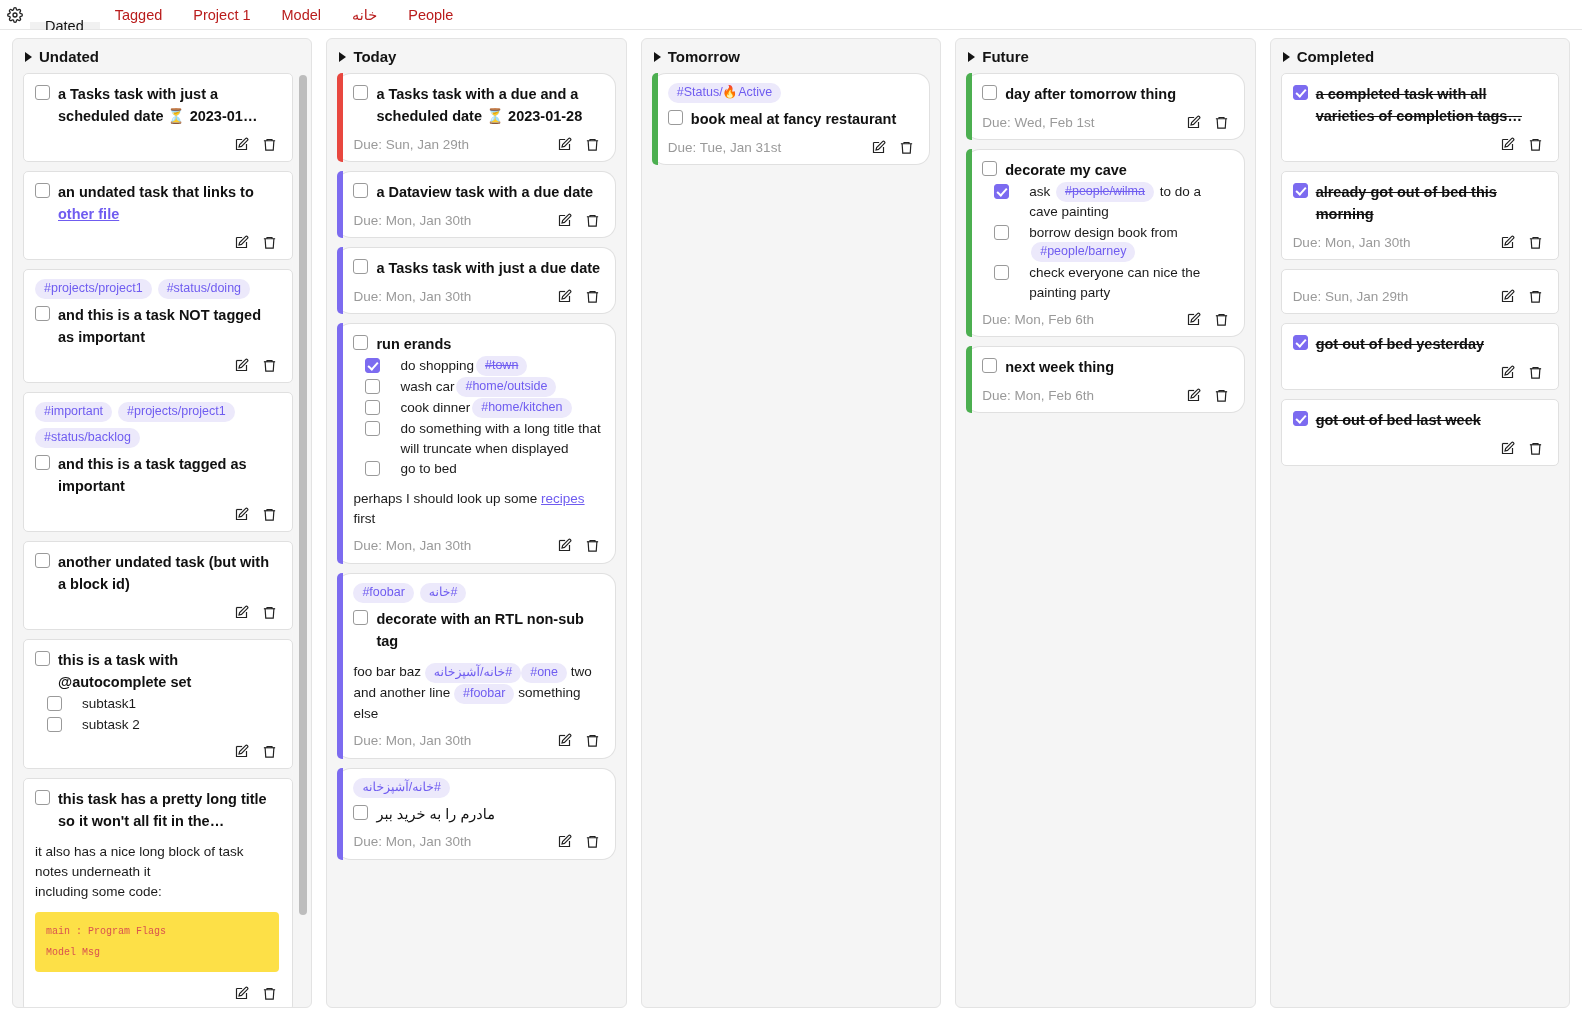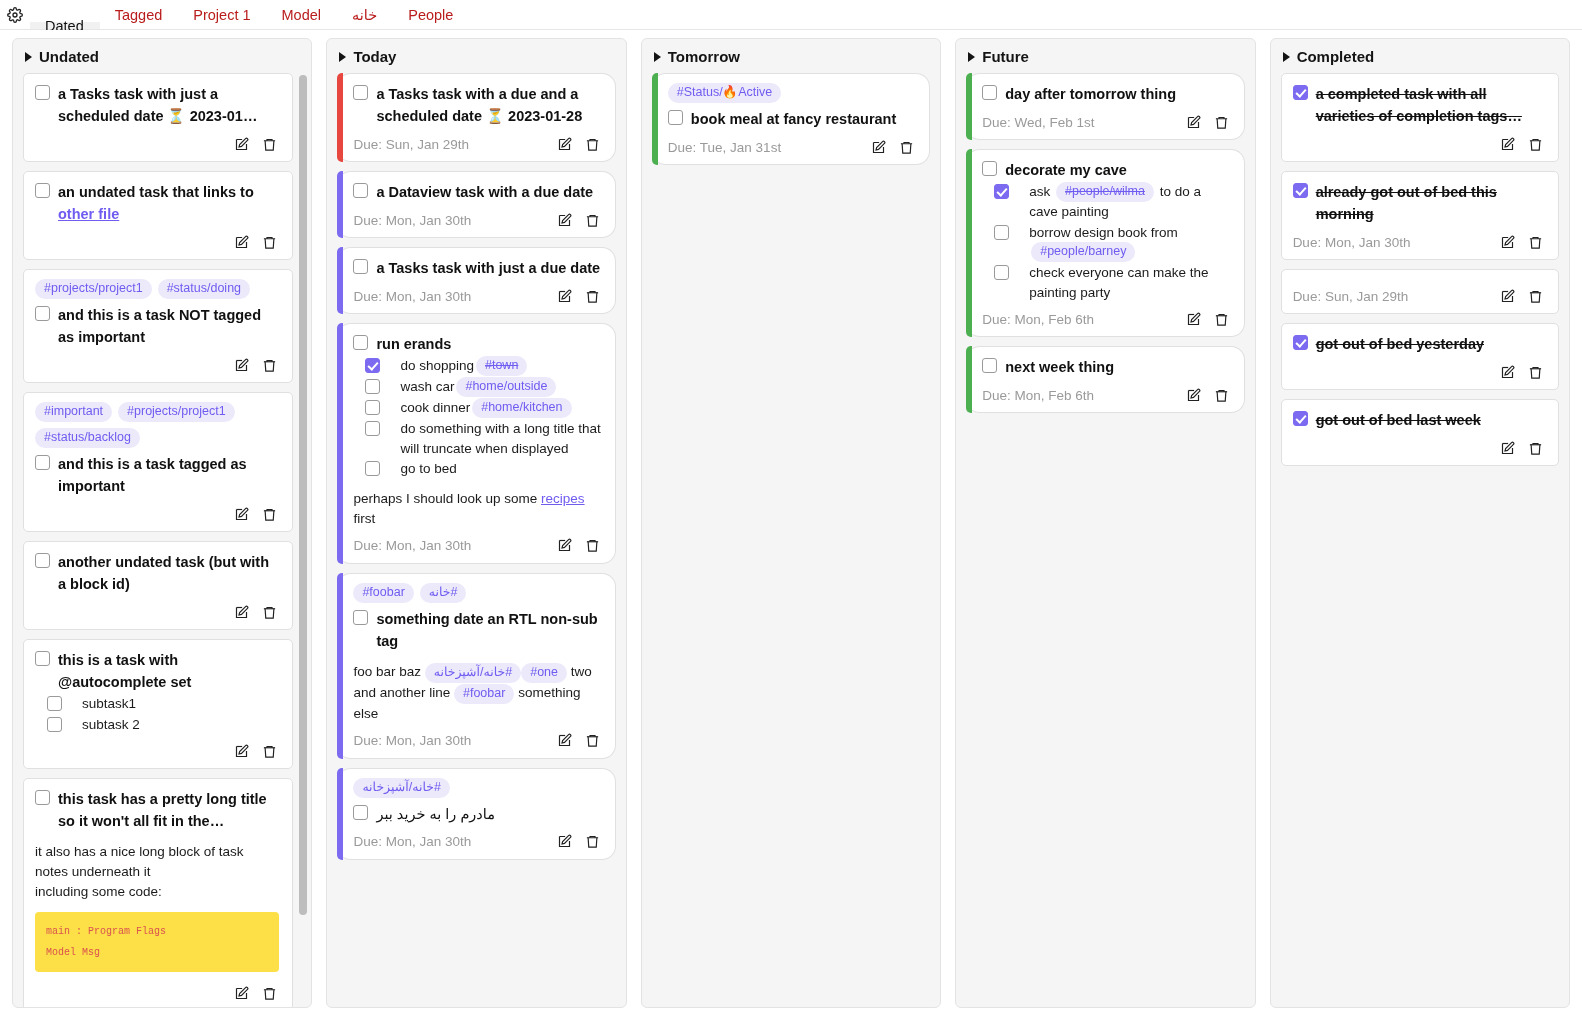--- a/index.html
+++ b/index.html
@@ -555,21 +555,21 @@
             </div>
           </div>
           <div class="card accent">
             <div class="accentbar" style="background: rgb(124, 107, 240);"></div>
             <div class="tagrow">
               <span class="tag">#foobar</span>
               <span class="tag rtl">#خانه</span>
             </div>
             <div class="task-line">
               <span class="cb"></span>
-              <div class="task-title">something date an RTL non-sub tag</div>
+              <div class="task-title">decorate with an RTL non-sub tag</div>
             </div>
             <div class="notes"><span>foo bar baz </span><span class="tag rtl">#خانه/آشپزخانه</span><span class="tag">#one</span><span> two and another line </span><span class="tag">#foobar</span><span> something else</span></div>
             <div class="footer">
               <span class="due">Due: Mon, Jan 30th</span>
               <div class="actions">
                 <span class="icon-btn">
                   <svg width="15" height="15" viewBox="0 0 24 24" fill="none" stroke="#222" stroke-width="1.9">
                     <path d="M4 4h9"></path>
                     <path d="M4 4v16h16v-9"></path>
                     <path d="M18.5 2.5a2.12 2.12 0 0 1 3 3L12 15l-4 1 1-4z"></path>
@@ -695,21 +695,21 @@
               <div class="sub-line">
                 <span class="cb checked"></span>
                 <div class="sub-text"><span class="strike">ask </span><span class="tag strike">#people/wilma</span><span class="strike"> to do a cave painting</span></div>
               </div>
               <div class="sub-line">
                 <span class="cb"></span>
                 <div class="sub-text"><span>borrow design book from </span><span class="tag">#people/barney</span></div>
               </div>
               <div class="sub-line">
                 <span class="cb"></span>
-                <div class="sub-text"><span>check everyone can make the painting party</span></div>
+                <div class="sub-text"><span>check everyone can nice the painting party</span></div>
               </div>
             </div>
             <div class="footer">
               <span class="due">Due: Mon, Feb 6th</span>
               <div class="actions">
                 <span class="icon-btn">
                   <svg width="15" height="15" viewBox="0 0 24 24" fill="none" stroke="#222" stroke-width="1.9">
                     <path d="M4 4h9"></path>
                     <path d="M4 4v16h16v-9"></path>
                     <path d="M18.5 2.5a2.12 2.12 0 0 1 3 3L12 15l-4 1 1-4z"></path>

